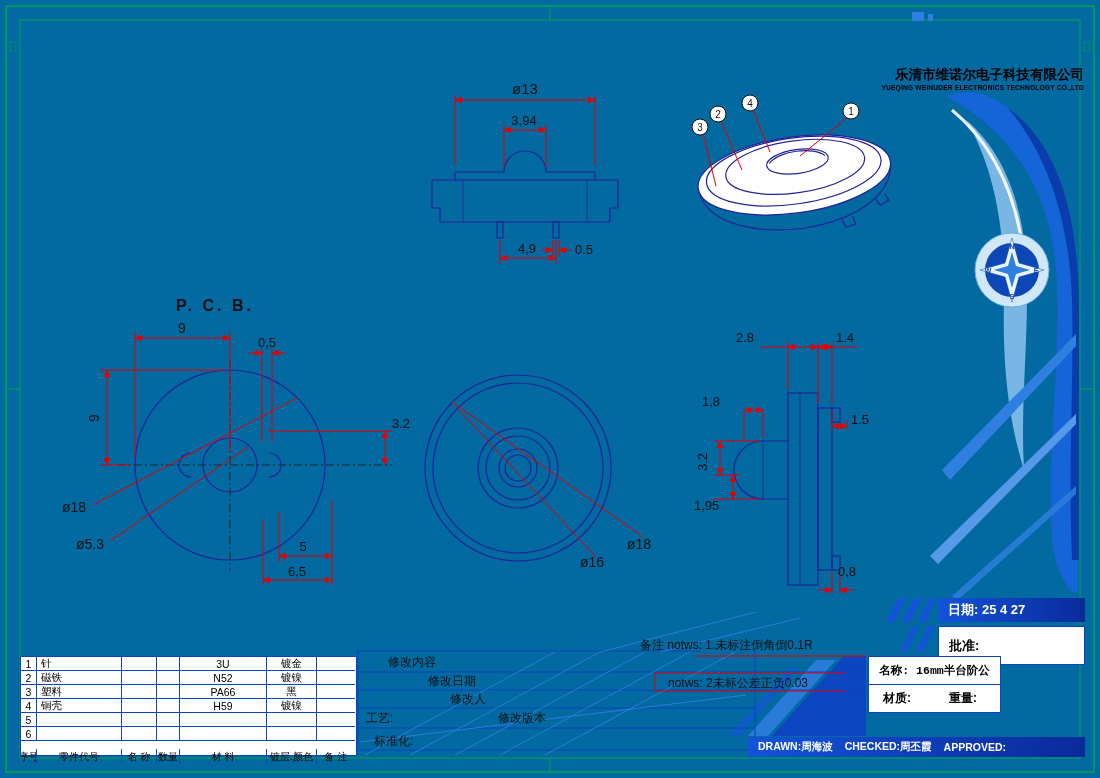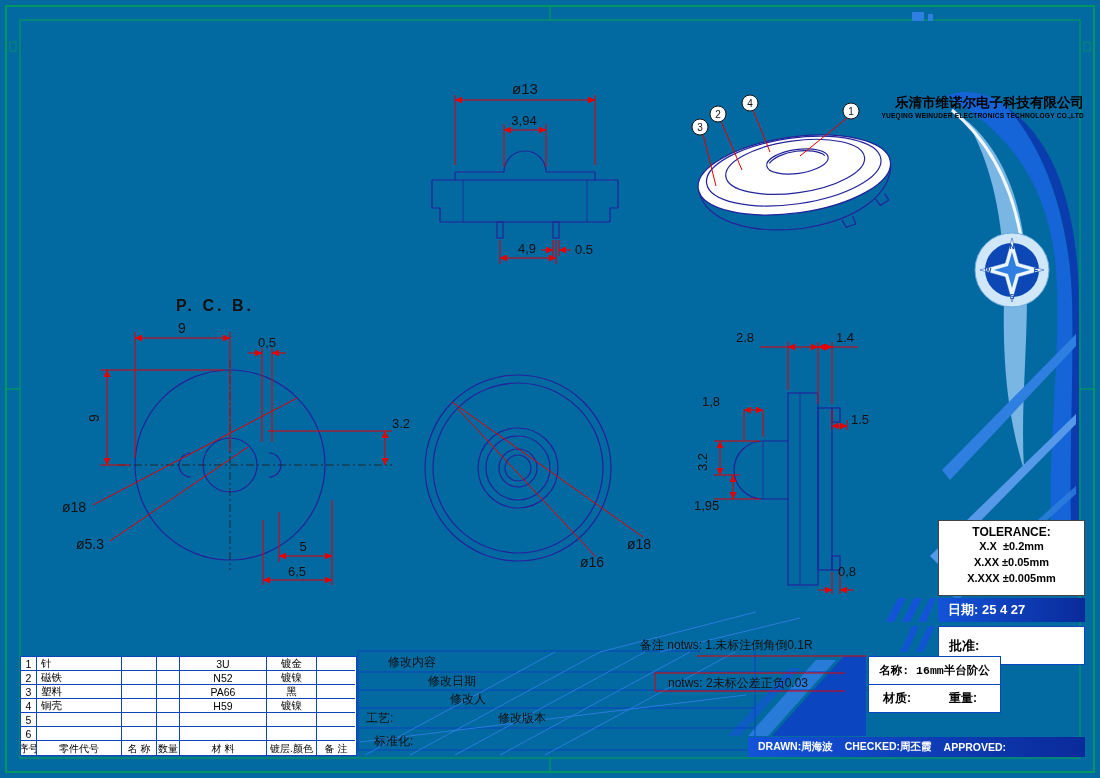--- a/index.html
+++ b/index.html
@@ -8,21 +8,21 @@
   svg text { font-family:"Liberation Sans","DejaVu Sans",sans-serif; }
   .dim   { font-size:13px; fill:#111; }
   .dim-m { font-size:14px; fill:#111; }
   .dim-l { font-size:15px; fill:#111; }
   .pcb-label { font-size:16px; font-weight:bold; fill:#111; letter-spacing:3px; }
   .balloon-num { font-size:10px; fill:#111; }
   .rev-text  { font-size:12px; fill:#111; }
   .note-text { font-size:12px; fill:#111; }
   .compass-letter { font-size:7px; font-weight:bold; fill:#0d47b5; }
 
-  .company { position:absolute; left:856px; top:94px; width:228px; text-align:right; }
+  .company { position:absolute; left:856px; top:66px; width:228px; text-align:right; }
   .company .cn { font-size:13.5px; font-weight:bold; color:#000; white-space:nowrap; }
   .company .en { font-size:6.6px; font-weight:bold; color:#000; white-space:nowrap; letter-spacing:0.2px; }
 
   .tolerance { position:absolute; left:938px; top:520px; width:147px; height:76px;
                background:#fff; border:1px solid #444; text-align:center; padding-top:4px; }
   .tolerance .t-title { font-size:12px; font-weight:bold; color:#000; }
   .tolerance .t-line  { font-size:11px; font-weight:bold; color:#000; line-height:1.45; white-space:pre; }
 
   .bar { position:absolute; display:flex; align-items:center; color:#fff; font-weight:bold;
          background:linear-gradient(90deg,#1353d8,#0a2a9a); }
@@ -37,21 +37,21 @@
   .scale-box   { left:1000px; top:656px; width:85px; height:80px; flex-direction:column;
                  justify-content:flex-start; padding-top:3px; }
   .scale-box .s1 { font-size:10px; font-weight:bold; }
   .scale-box .s2 { font-size:13px; font-weight:bold; }
   .scale-box .div { width:100%; border-top:1.2px solid #0b45c0; margin:2px 0; }
   .scale-box .s3 { font-size:8px; font-weight:bold; }
 
   .parts-table { position:absolute; left:20px; top:656px; width:337px; height:100px;
                  background:#fff; border:1.5px solid #0b45c0; }
   .pt-row { display:grid; grid-template-columns:16px 85px 35px 23px 87px 50px 38px; height:14px; }
-  .pt-row.pt-header { height:15px; }
+  .pt-row.pt-header { height:15px;margin-top:8px; }
   .pt-cell { border-right:1px solid #0b45c0; border-bottom:1px solid #0b45c0; font-size:10.5px;
              color:#000; display:flex; align-items:center; justify-content:center; overflow:hidden; white-space:nowrap; }
   .pt-cell:last-child { border-right:none; }
   .pt-header .pt-cell { border-bottom:none; font-size:10px; }
   .c-name { justify-content:flex-start; padding-left:4px; }
 </style>
 </head>
 <body>
 
 <div class="canvas">
@@ -284,26 +284,20 @@
   <text x="374" y="745" class="rev-text">标准化:</text>
 </svg>
 
 
 <div class="company">
   <div class="cn">乐清市维诺尔电子科技有限公司</div>
   <div class="en">YUEQING WEINUDER ELECTRONICS TECHNOLOGY CO.,LTD</div>
 </div>
 
 
-<div class="tolerance">
-  <div class="t-title">TOLERANCE:</div>
-  <div class="t-line">X.X  ±0.2mm</div>
-  <div class="t-line">X.XX ±0.05mm</div>
-  <div class="t-line">X.XXX ±0.005mm</div>
-</div>
 
 
 <div class="bar date-bar">
   <span>日期: 25 4 27</span>
 </div>
 <div class="tb-box approve-box">
   <span>批准:</span>
 </div>
 <div class="tb-box name-box">
   <span>名称: 16mm半台阶公</span>

